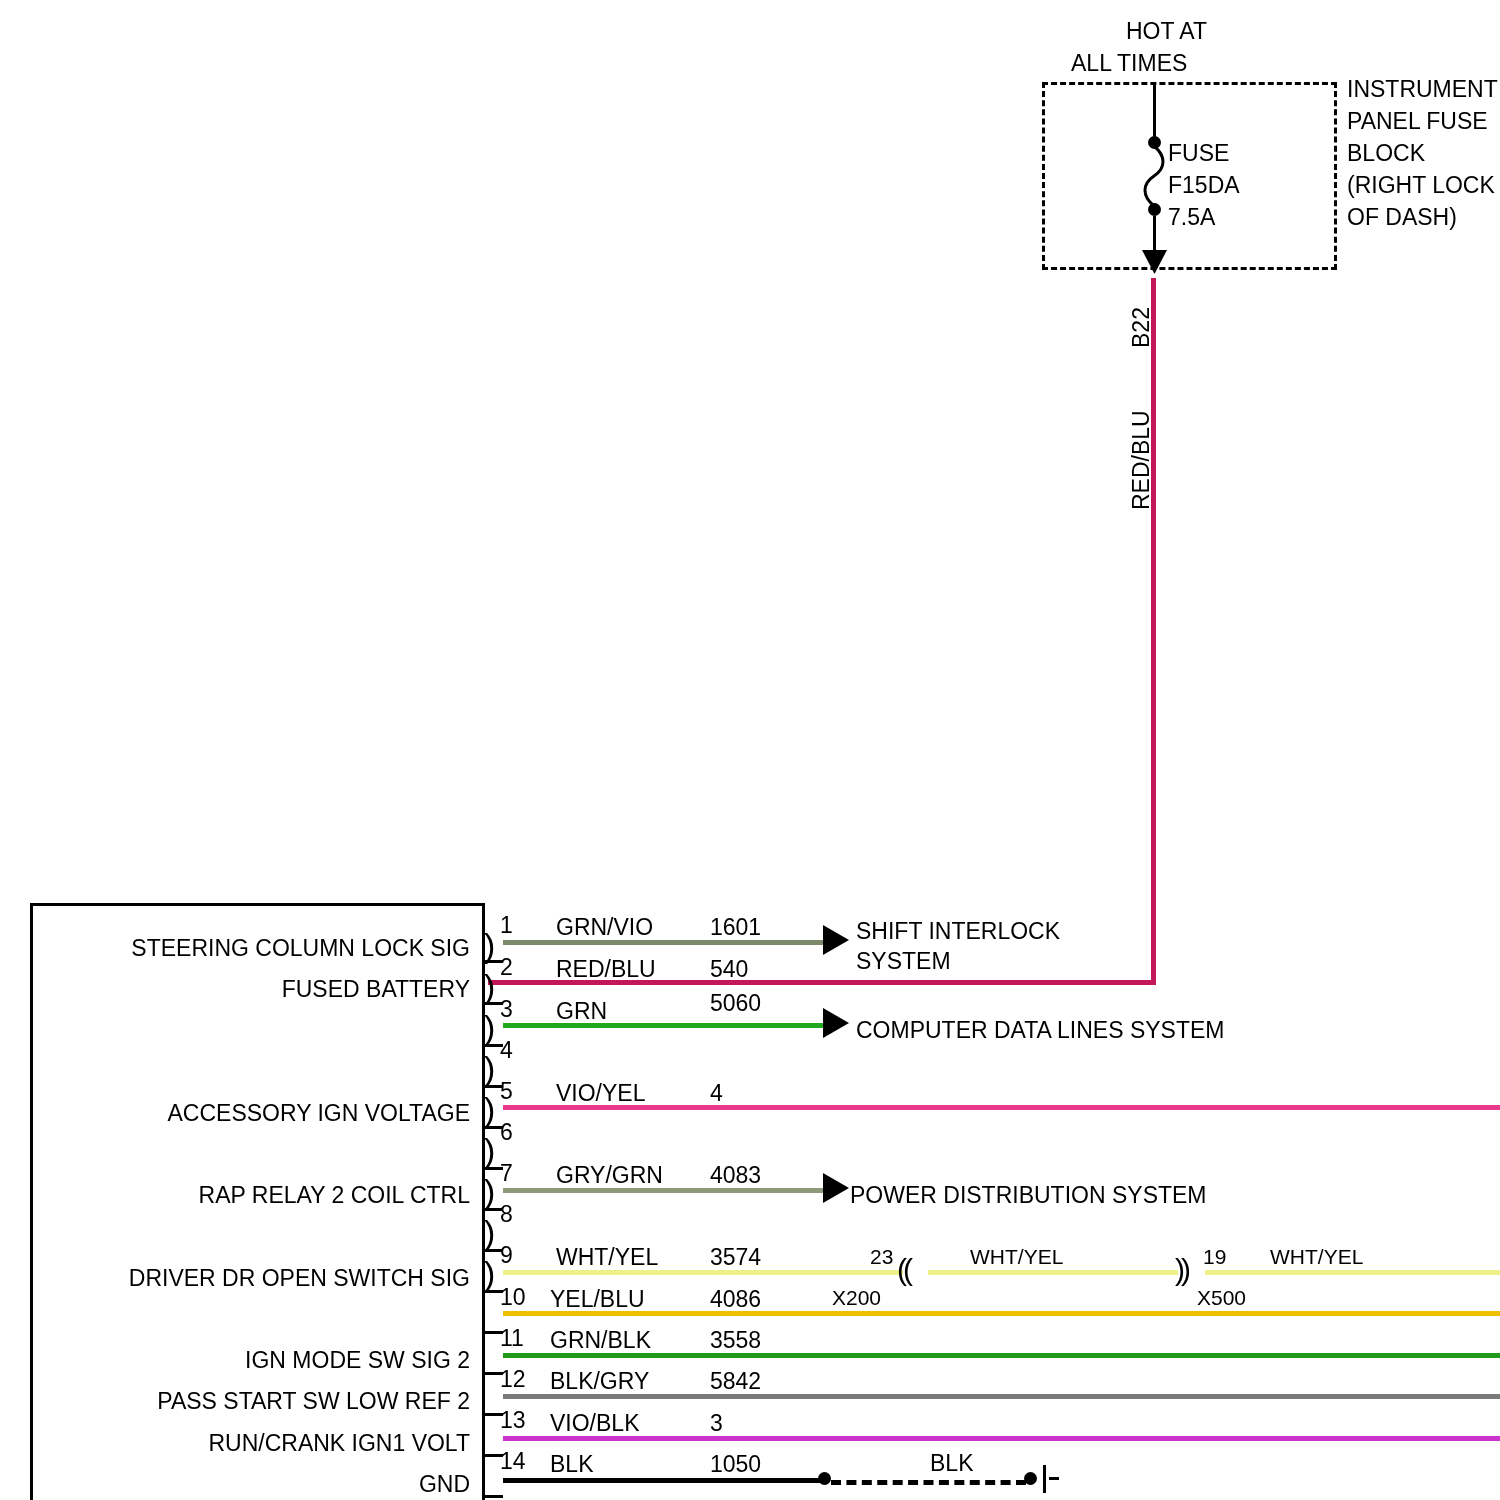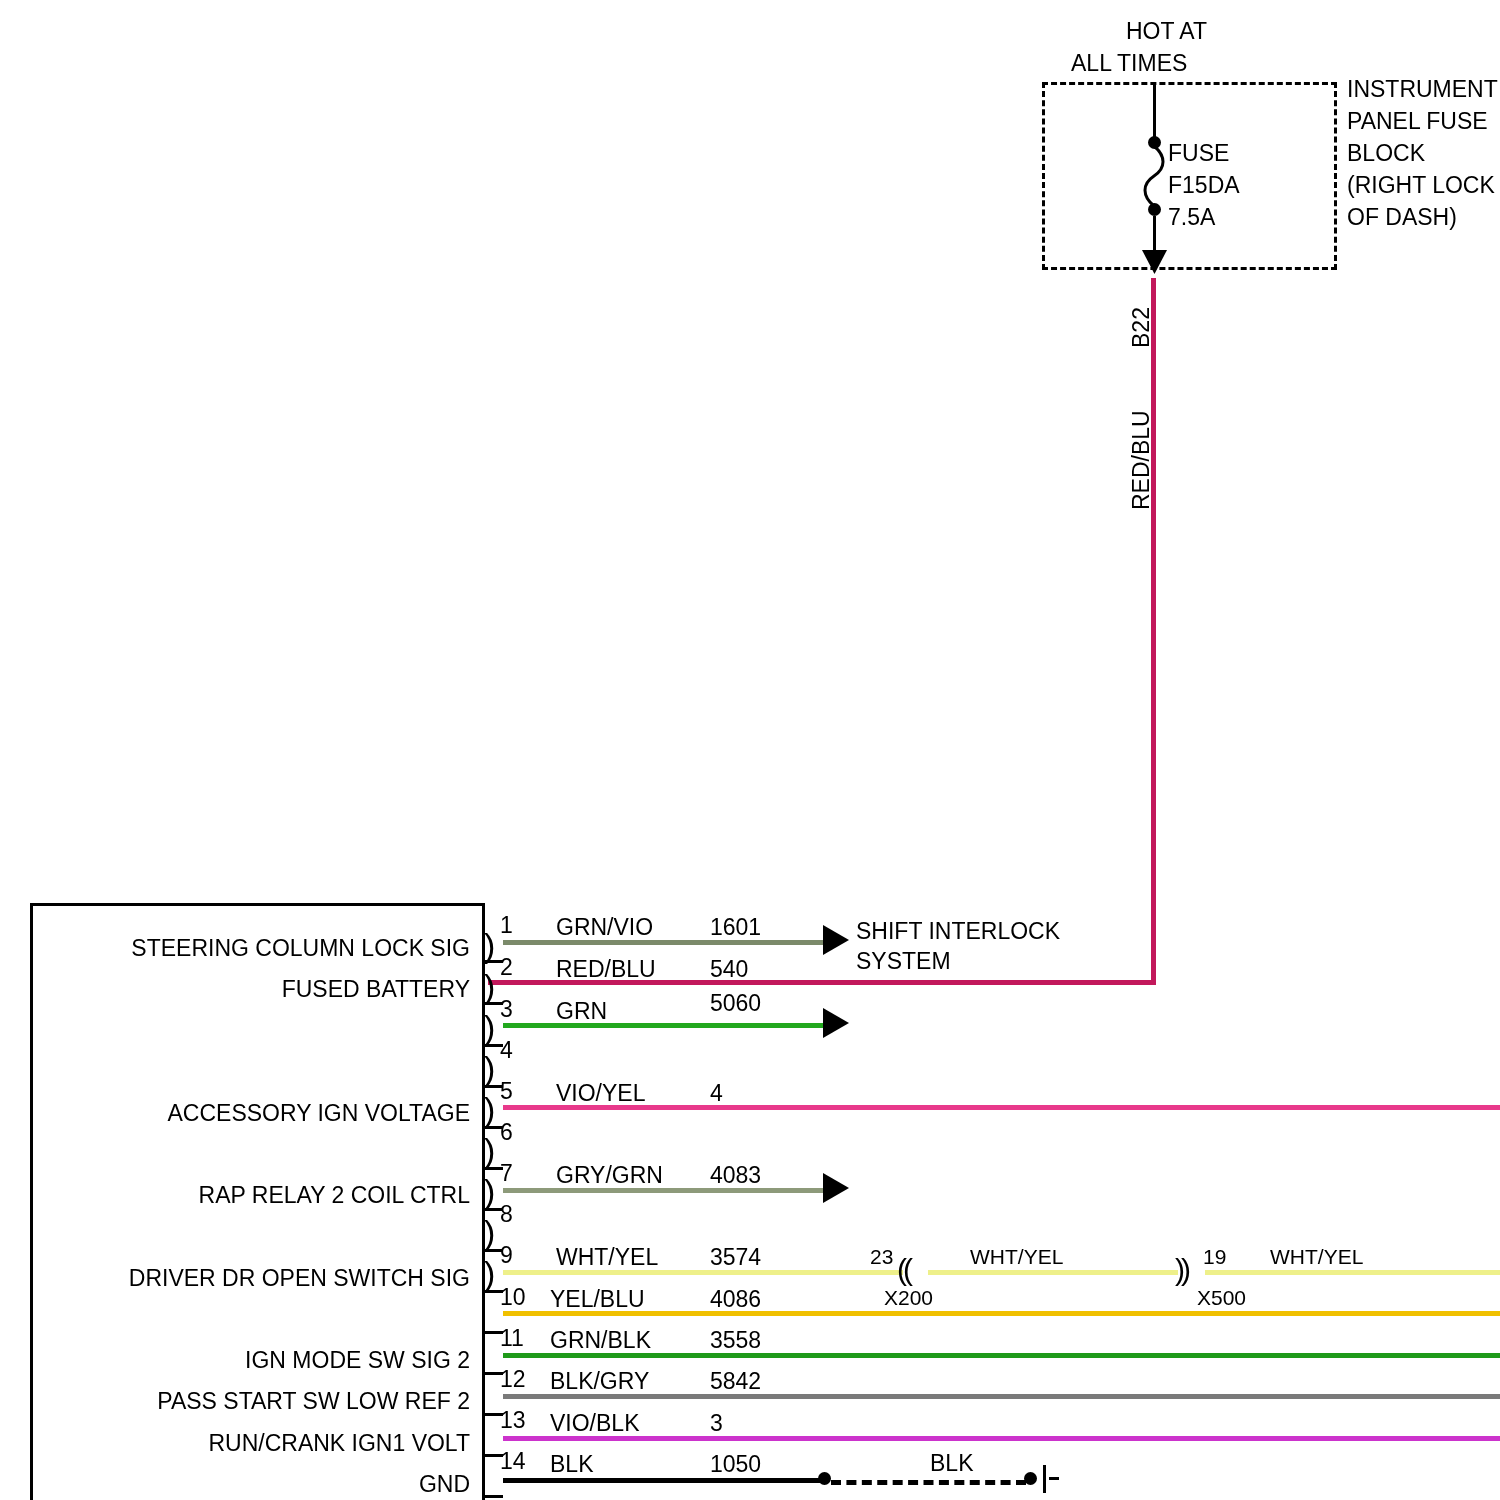--- a/index.html
+++ b/index.html
@@ -222,35 +222,37 @@
   <div class="txt" style="left:550px; top:1451px;">BLK</div>
   <div class="txt" style="left:710px; top:1451px;">1050</div>
 
   <div class="wire" style="left:503px; top:940px; width:320px; background:#7b8a6a;"></div>
   <div class="arrow" style="left:823px; top:925px;"></div>
   <div class="txt" style="left:856px; top:918px;">SHIFT INTERLOCK</div>
   <div class="txt" style="left:856px; top:948px;">SYSTEM</div>
 
   <div class="wire" style="left:503px; top:1023px; width:320px; background:#22a81e;"></div>
   <div class="arrow" style="left:823px; top:1008px;"></div>
+  <div class="txt" style="left:856px; top:1017px;">COMPUTER DATA LINES SYSTEM</div>
 
   <div class="wire" style="left:503px; top:1105px; width:997px; background:#e8398b;"></div>
 
   <div class="wire" style="left:503px; top:1188px; width:320px; background:#8d9a7a;"></div>
   <div class="arrow" style="left:823px; top:1173px;"></div>
+  <div class="txt" style="left:850px; top:1182px;">POWER DISTRIBUTION SYSTEM</div>
 
   <div class="wire" style="left:503px; top:1270px; width:400px; background:#eef08a;"></div>
   <div class="wire" style="left:928px; top:1270px; width:250px; background:#eef08a;"></div>
   <div class="wire" style="left:1205px; top:1270px; width:295px; background:#eef08a;"></div>
 
   <div class="connector" style="left:897px; top:1253px;">((</div>
   <div class="connector" style="left:1175px; top:1253px;">))</div>
 
   <div class="txt small" style="left:870px; top:1243px;">23</div>
-  <div class="txt small" style="left:884px; top:1284px;">X200</div>
+  <div class="txt small" style="left:832px; top:1284px;">X200</div>
   <div class="txt small" style="left:970px; top:1243px;">WHT/YEL</div>
 
   <div class="txt small" style="left:1203px; top:1243px;">19</div>
   <div class="txt small" style="left:1197px; top:1284px;">X500</div>
   <div class="txt small" style="left:1270px; top:1243px;">WHT/YEL</div>
 
   <div class="wire" style="left:503px; top:1311px; width:997px; background:#f0c000;"></div>
 
   <div class="wire" style="left:503px; top:1353px; width:997px; background:#1f9a1a;"></div>
 

